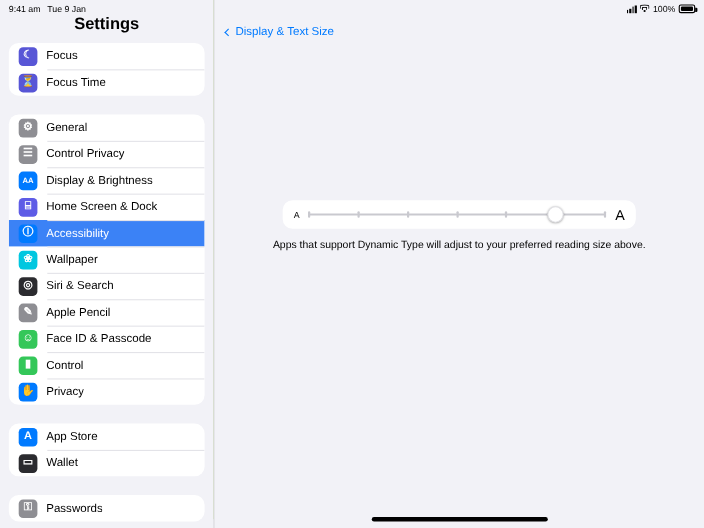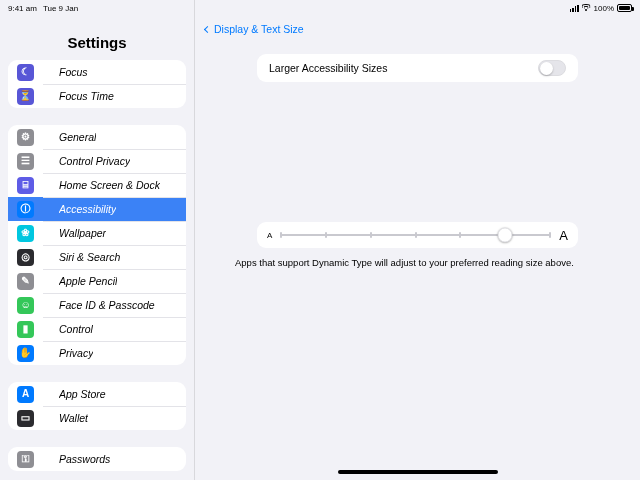--- a/index.html
+++ b/index.html
@@ -53,21 +53,21 @@
   .batt::after {
     content: ""; position: absolute; right: -2.5px; top: 2px;
     width: 1.5px; height: 3.5px; background: #000; border-radius: 0 1px 1px 0;
   }
   .batt i { display: block; height: 100%; width: 100%; background: #000; border-radius: 1px; }
 
   
   .sidebar {
     width: 194px; height: 480px;
     background: #f2f2f7;
-    padding-top: 32px;
+    padding-top: 11px;
     overflow: hidden;
     position: relative;
     flex: 0 0 194px;
   }
   .sidebar-title {
     font-size: 15px; font-weight: bold; color: #000;
     text-align: center; padding: 2px 0 9px 0;
   }
   .group {
     background: #ffffff;
@@ -89,23 +89,23 @@
   .row.selected { background: #3b82f6; }
   .row.selected .row-label { color: #fff; text-align: right; }
   .icon {
     width: 17px; height: 17px; border-radius: 4px;
     flex: 0 0 17px;
     display: flex; align-items: center; justify-content: center;
     color: #fff; font-size: 9px; font-weight: bold;
     line-height: 1;
   }
   .row-label {
-    margin-left: 25px;
+    margin-left: 8px;
     font-size: 10.5px; color: #000;
-    white-space: nowrap; overflow: hidden; text-overflow: ellipsis; font-style: italic;
+    white-space: nowrap; overflow: hidden; text-overflow: ellipsis;
   }
   .glyph { font-size: 10px; }
 
   
   .detail {
     flex: 1 1 auto;
     height: 480px;
     background: #f2f2f7;
     padding-top: 16px;
     position: relative;
@@ -180,21 +180,21 @@
     width: 2px; height: 6px; background: #c9c9cf; border-radius: 1px;
   }
   .thumb {
     position: absolute; top: 50%; transform: translate(-50%, -50%);
     width: 15px; height: 15px; border-radius: 50%;
     background: #fff; box-shadow: 0 0.5px 2px rgba(0,0,0,0.35);
     border: 0.5px solid #e0e0e4;
   }
   .helper {
     margin: 9px 40px 0 40px;
-    text-align: left;
+    text-align: center;
     font-size: 9.5px; color: #000;
   }
 
   .home-indicator {
     position: absolute; bottom: 6px; left: 50%;
     transform: translateX(-50%);
     width: 160px; height: 4px; border-radius: 2px;
     background: #000;
   }
 </style>
@@ -252,20 +252,26 @@
           </span>
         <span class="row-label">General</span>
       </div>
       <div class="row">
         <span class="icon" style="background:#8e8e93">
             <span class="glyph">☰</span>
           </span>
         <span class="row-label">Control Privacy</span>
       </div>
       <div class="row">
+        <span class="icon" style="background:#007aff;font-size:7px">
+            <span class="glyph" style="font-size:7px">AA</span>
+          </span>
+        <span class="row-label">Display &amp; Brightness</span>
+      </div>
+      <div class="row">
         <span class="icon" style="background:#5e5ce6">
             <span class="glyph">⌸</span>
           </span>
         <span class="row-label">Home Screen &amp; Dock</span>
       </div>
       <div class="row selected">
         <span class="icon" style="background:#007aff">
             <span class="glyph">Ⓘ</span>
           </span>
         <span class="row-label">Accessibility</span>
@@ -334,26 +340,20 @@
   </div>
 
   <div class="detail">
     <div class="navbar">
       <div class="back">
         <span class="chev"></span>
         <span>Display &amp; Text Size</span>
       </div>
     </div>
 
-    <div class="card">
-      <span class="card-label">Larger Accessibility Sizes</span>
-      <span class="switch">
-        <span class="knob"></span>
-      </span>
-    </div>
 
     <div class="slider-card">
       <span class="a-small">A</span>
       <span class="track-wrap">
         <span class="track"></span>
         <span class="tick" style="left:0%"></span>
         <span class="tick" style="left:16.6%"></span>
         <span class="tick" style="left:33.3%"></span>
         <span class="tick" style="left:50%"></span>
         <span class="tick" style="left:66.6%"></span>

